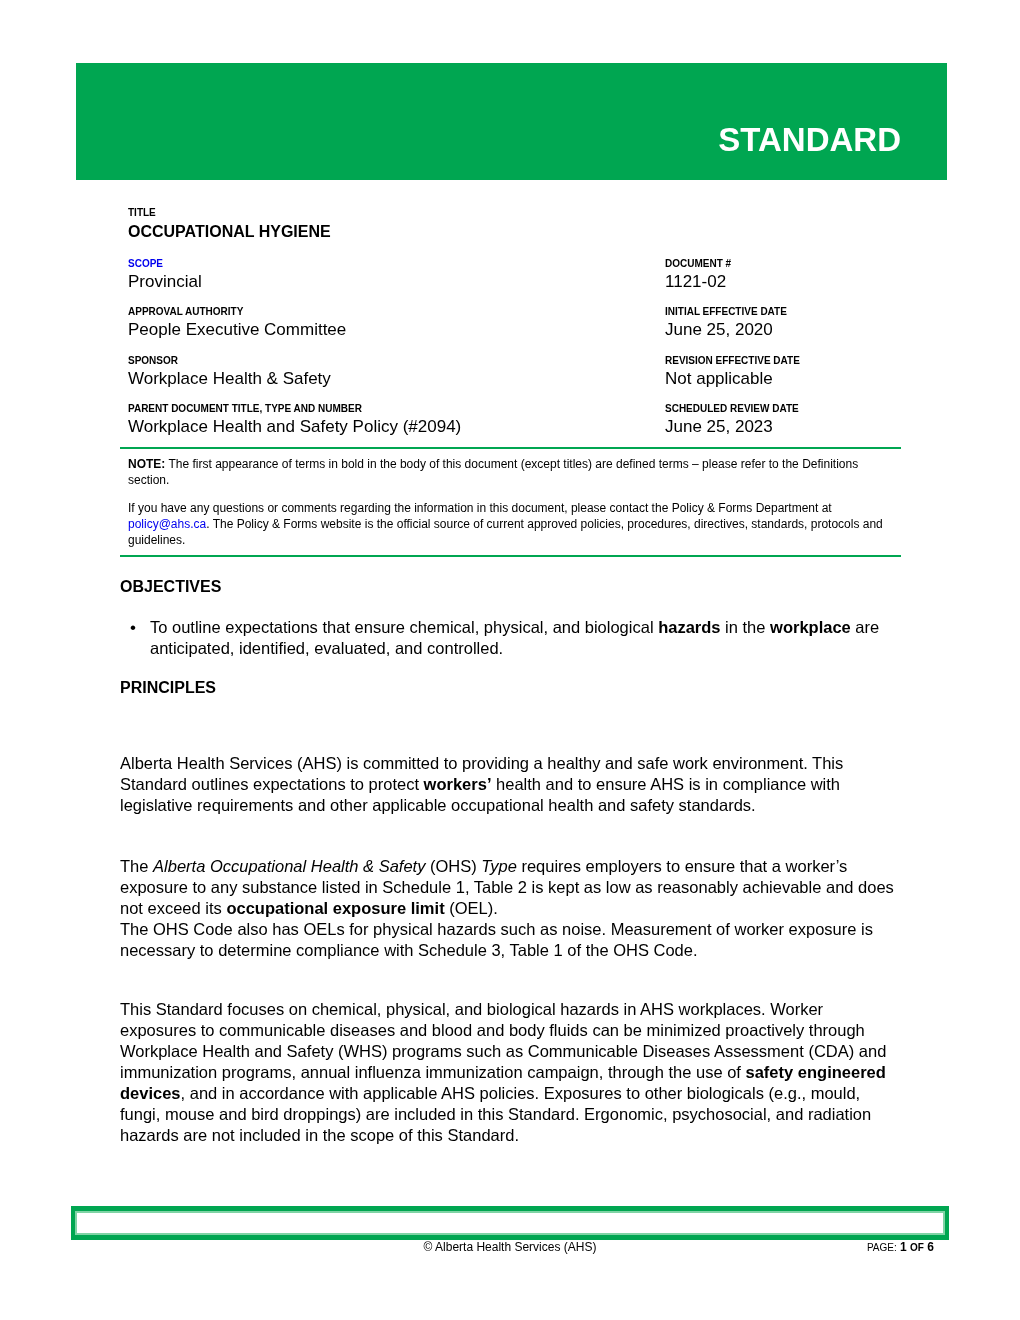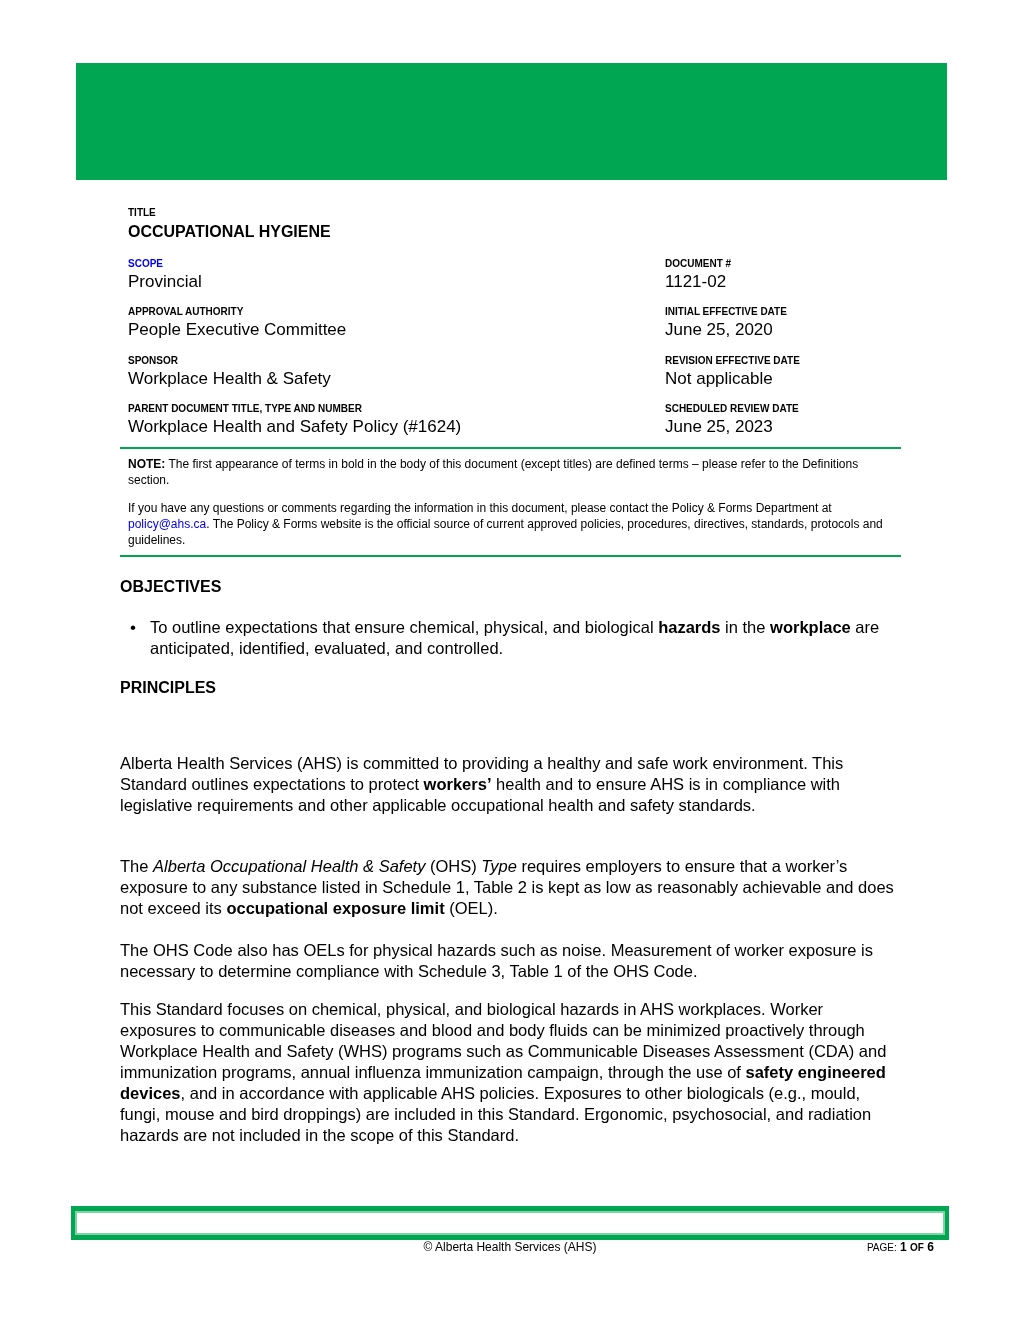--- a/index.html
+++ b/index.html
@@ -31,20 +31,21 @@
   .footer-inner { position: absolute; left: 4px; top: 5px; right: 4px; bottom: 5px; border: 2px solid #7fd4a5; background: #fff; }
   .footer-inner2 { position: absolute; left: 3px; top: 3px; right: 3px; bottom: 3px; background: #fff; margin-top: 20px; }
   .footer-copy { position: absolute; left: 0; right: 0; top: 4px; text-align: center; font-size: 12px; }
   .footer-page { position: absolute; right: 6px; top: 4px; font-size: 12px; }
   .footer-page .sm { font-size: 10px; text-transform: uppercase; }
 </style>
 </head>
 <body>
 
 <div class="header-band">
+  <div class="doc-type">STANDARD</div>
 </div>
 
 <div class="meta">
   <div class="title-label label">Title</div>
   <div class="title-value">Occupational Hygiene</div>
 
   <div class="field" style="left:0; top:51px;">
     <div class="label link">Scope</div>
     <div class="value">Provincial</div>
   </div>
@@ -66,21 +67,21 @@
     <div class="label">Sponsor</div>
     <div class="value">Workplace Health &amp; Safety</div>
   </div>
   <div class="field" style="left:537px; top:148px;">
     <div class="label">Revision Effective Date</div>
     <div class="value">Not applicable</div>
   </div>
 
   <div class="field" style="left:0; top:196px; width:500px;">
     <div class="label">Parent Document Title, Type and Number</div>
-    <div class="value">Workplace Health and Safety Policy (#1624)</div>
+    <div class="value">Workplace Health and Safety Policy (#2094)</div>
   </div>
   <div class="field" style="left:537px; top:196px;">
     <div class="label">Scheduled Review Date</div>
     <div class="value">June 25, 2023</div>
   </div>
 </div>
 
 <div class="rule" style="top:447px;"></div>
 
 <div class="note" style="top:456px;"><b>NOTE:</b><span> The first appearance of terms in bold in the body of this document (except titles) are defined terms – please refer to the Definitions section.</span></div>
@@ -92,21 +93,21 @@
 <div class="heading" style="top:578px;">OBJECTIVES</div>
 <div class="bullet">•</div>
 <div class="bullet-text"><span>To outline expectations that ensure chemical, physical, and biological </span><b>hazards</b><span> in the </span><b>workplace</b><span> are anticipated, identified, evaluated, and controlled.</span></div>
 
 <div class="heading" style="top:679px;">PRINCIPLES</div>
 
 <div class="para" style="top:717px;"><span>Alberta Health Services (AHS) is committed to providing a healthy and safe work environment. This Standard outlines expectations to protect </span><b>workers’</b><span> health and to ensure AHS is in compliance with legislative requirements and other applicable occupational health and safety standards.</span></div>
 
 <div class="para" style="top:820px;"><span>The </span><i>Alberta Occupational Health &amp; Safety</i><span> (OHS) </span><i>Type</i><span> requires employers to ensure that a worker’s exposure to any substance listed in Schedule 1, Table 2 is kept as low as reasonably achievable and does not exceed its </span><b>occupational exposure limit</b><span> (OEL).</span></div>
 
-<div class="para" style="top:904px;">The OHS Code also has OELs for physical hazards such as noise. Measurement of worker exposure is necessary to determine compliance with Schedule 3, Table 1 of the OHS Code.</div>
+<div class="para" style="top:883px;">The OHS Code also has OELs for physical hazards such as noise. Measurement of worker exposure is necessary to determine compliance with Schedule 3, Table 1 of the OHS Code.</div>
 
 <div class="para" style="top:963px;"><span>This Standard focuses on chemical, physical, and biological hazards in AHS workplaces. Worker exposures to communicable diseases and blood and body fluids can be minimized proactively through Workplace Health and Safety (WHS) programs such as Communicable Diseases Assessment (CDA) and immunization programs, annual influenza immunization campaign, through the use of </span><b>safety engineered devices</b><span>, and in accordance with applicable AHS policies. Exposures to other biologicals (e.g., mould, fungi, mouse and bird droppings) are included in this Standard. Ergonomic, psychosocial, and radiation hazards are not included in the scope of this Standard.</span></div>
 
 <div class="footer">
   <div class="footer-inner">
     <div class="footer-inner2">
       <div class="footer-copy">© Alberta Health Services (AHS)</div>
       <div class="footer-page"><span class="sm">Page:</span> <b>1</b> <b class="sm">of</b> <b>6</b></div>
     </div>
   </div>

